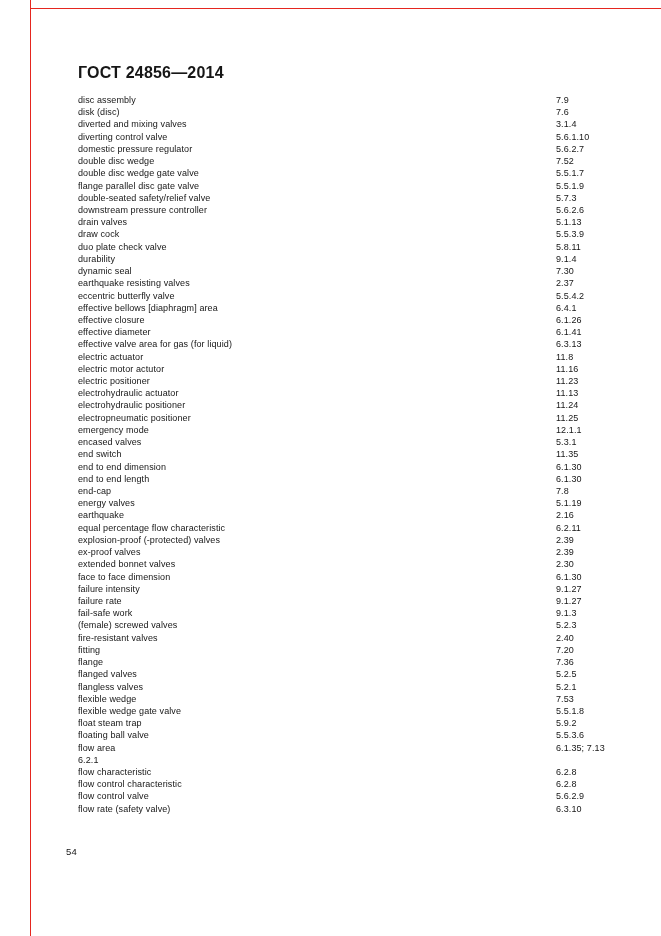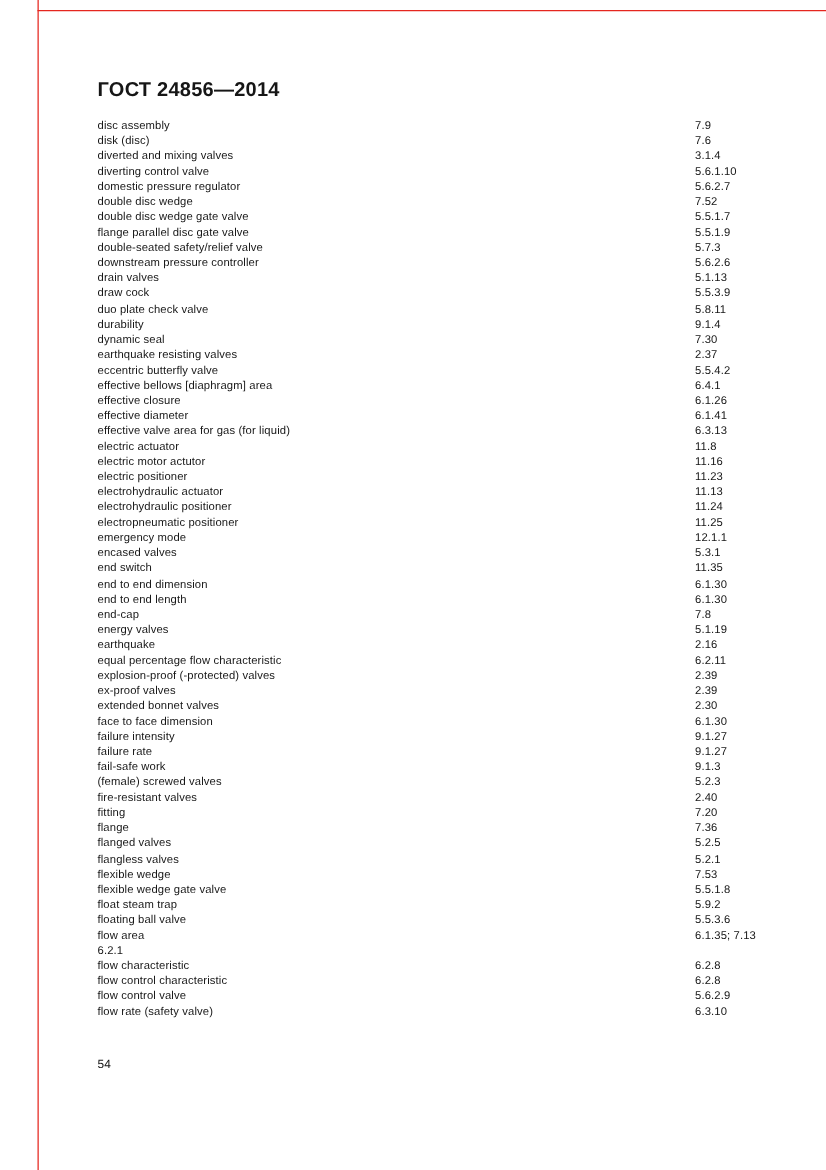--- a/index.html
+++ b/index.html
@@ -57,21 +57,21 @@
   .index-term {
     width: 478px;
     flex: 0 0 478px;
     overflow: visible;
   }
   .index-ref {
     flex: 1;
   }
   .page-number {
     position: absolute;
-    left: 78px;
+    left: 66px;
     top: 846px;
     font-size: 9.5px;
     letter-spacing: 0.2px;
   }
 </style>
 </head>
 <body>
 
 <div class="margin-line-v"></div>
 <div class="margin-line-h"></div>

